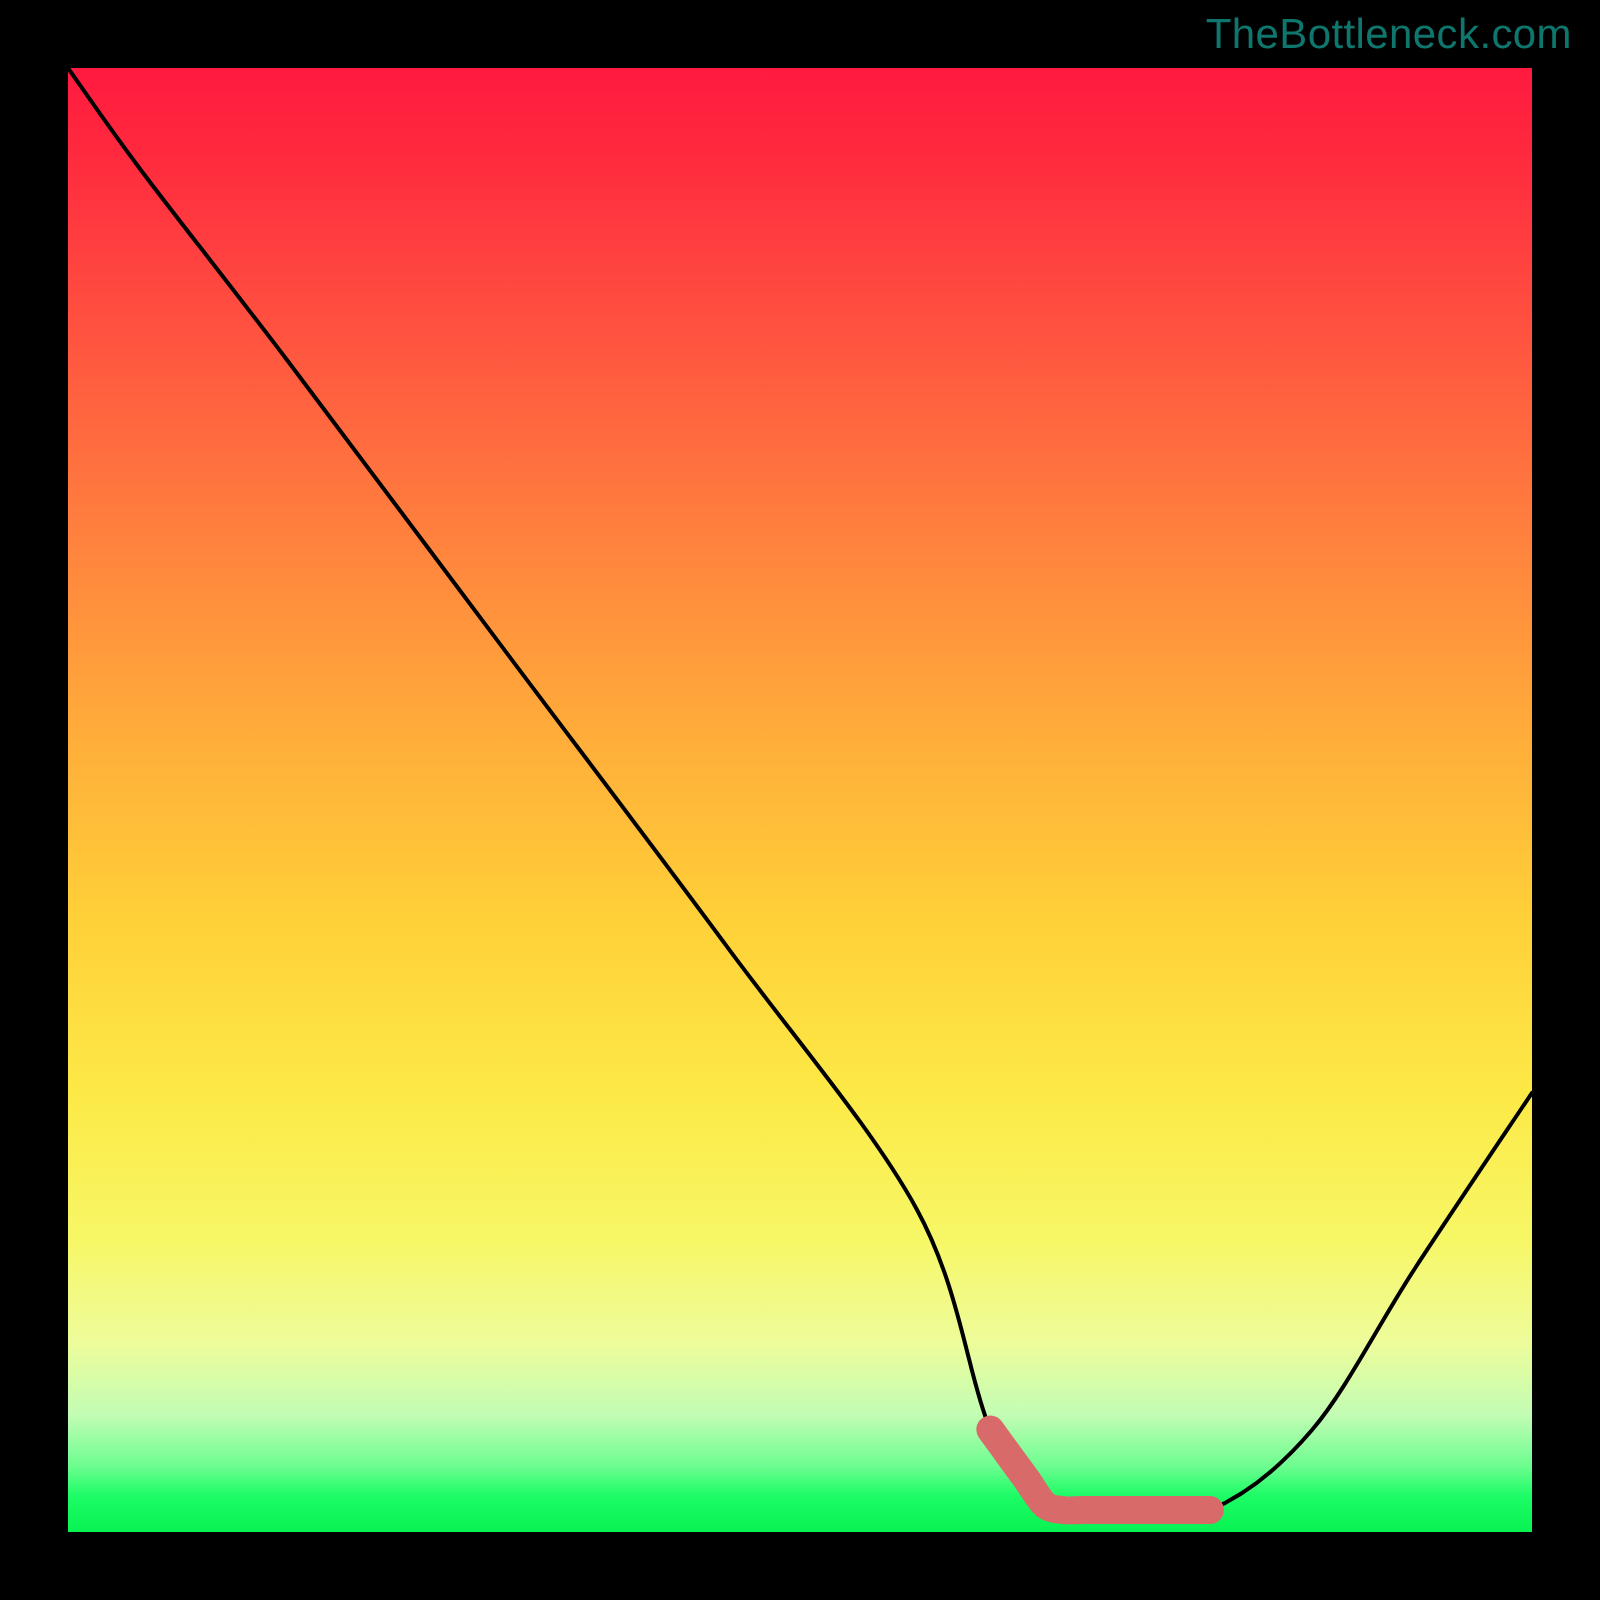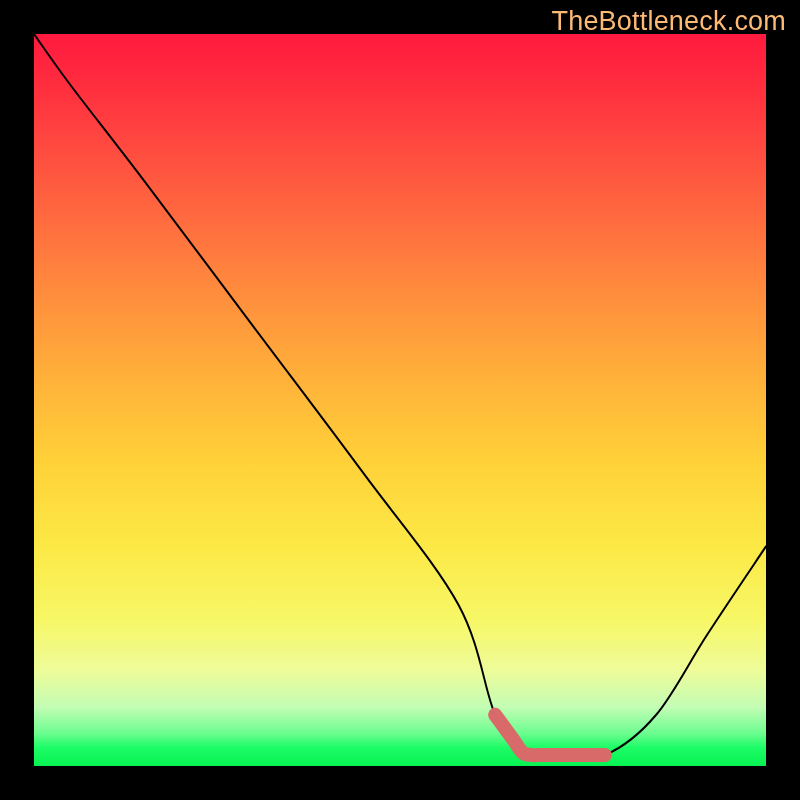--- a/index.html
+++ b/index.html
@@ -8,22 +8,22 @@
     width: 800px;
     height: 800px;
     background: #000;
     position: relative;
     font-family: Arial, Helvetica, sans-serif;
   }
   .watermark {
     position: absolute;
     top: 6px;
     right: 14px;
-    color: #fdba74;
-    font-size: 27px;
+    color: #0f766e;
+    font-size: 21px;
     font-weight: 500;
     letter-spacing: 0.2px;
     z-index: 10;
   }
   .plot-area {
     position: absolute;
     left: 34px;
     top: 34px;
     width: 732px;
     height: 732px;

